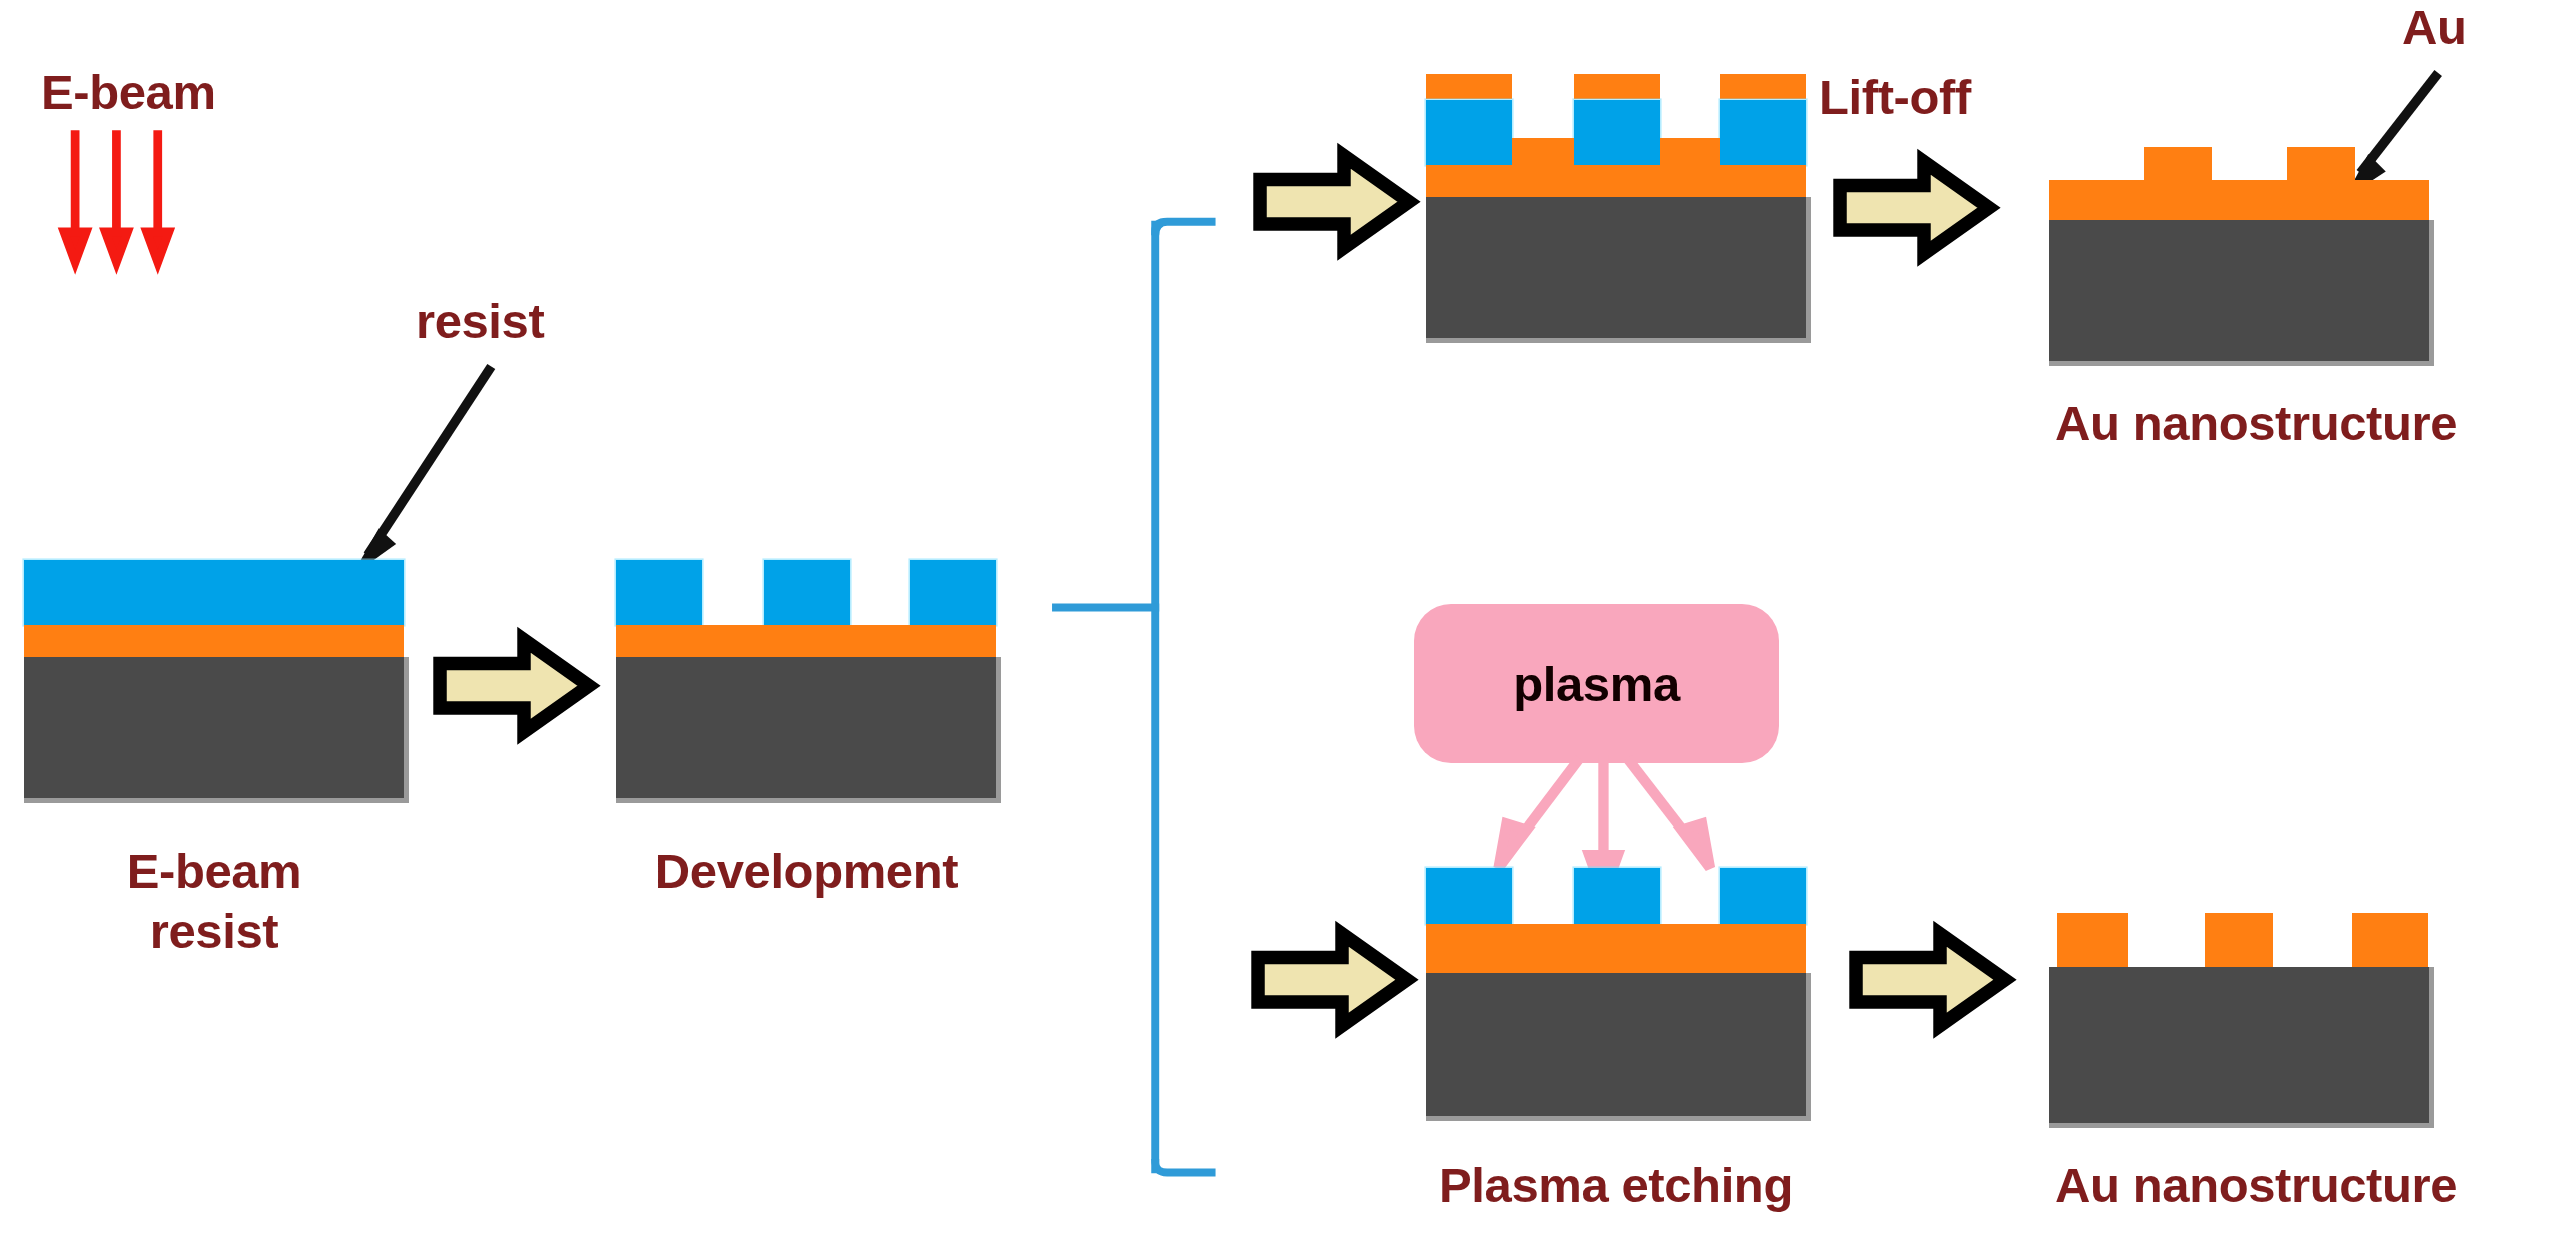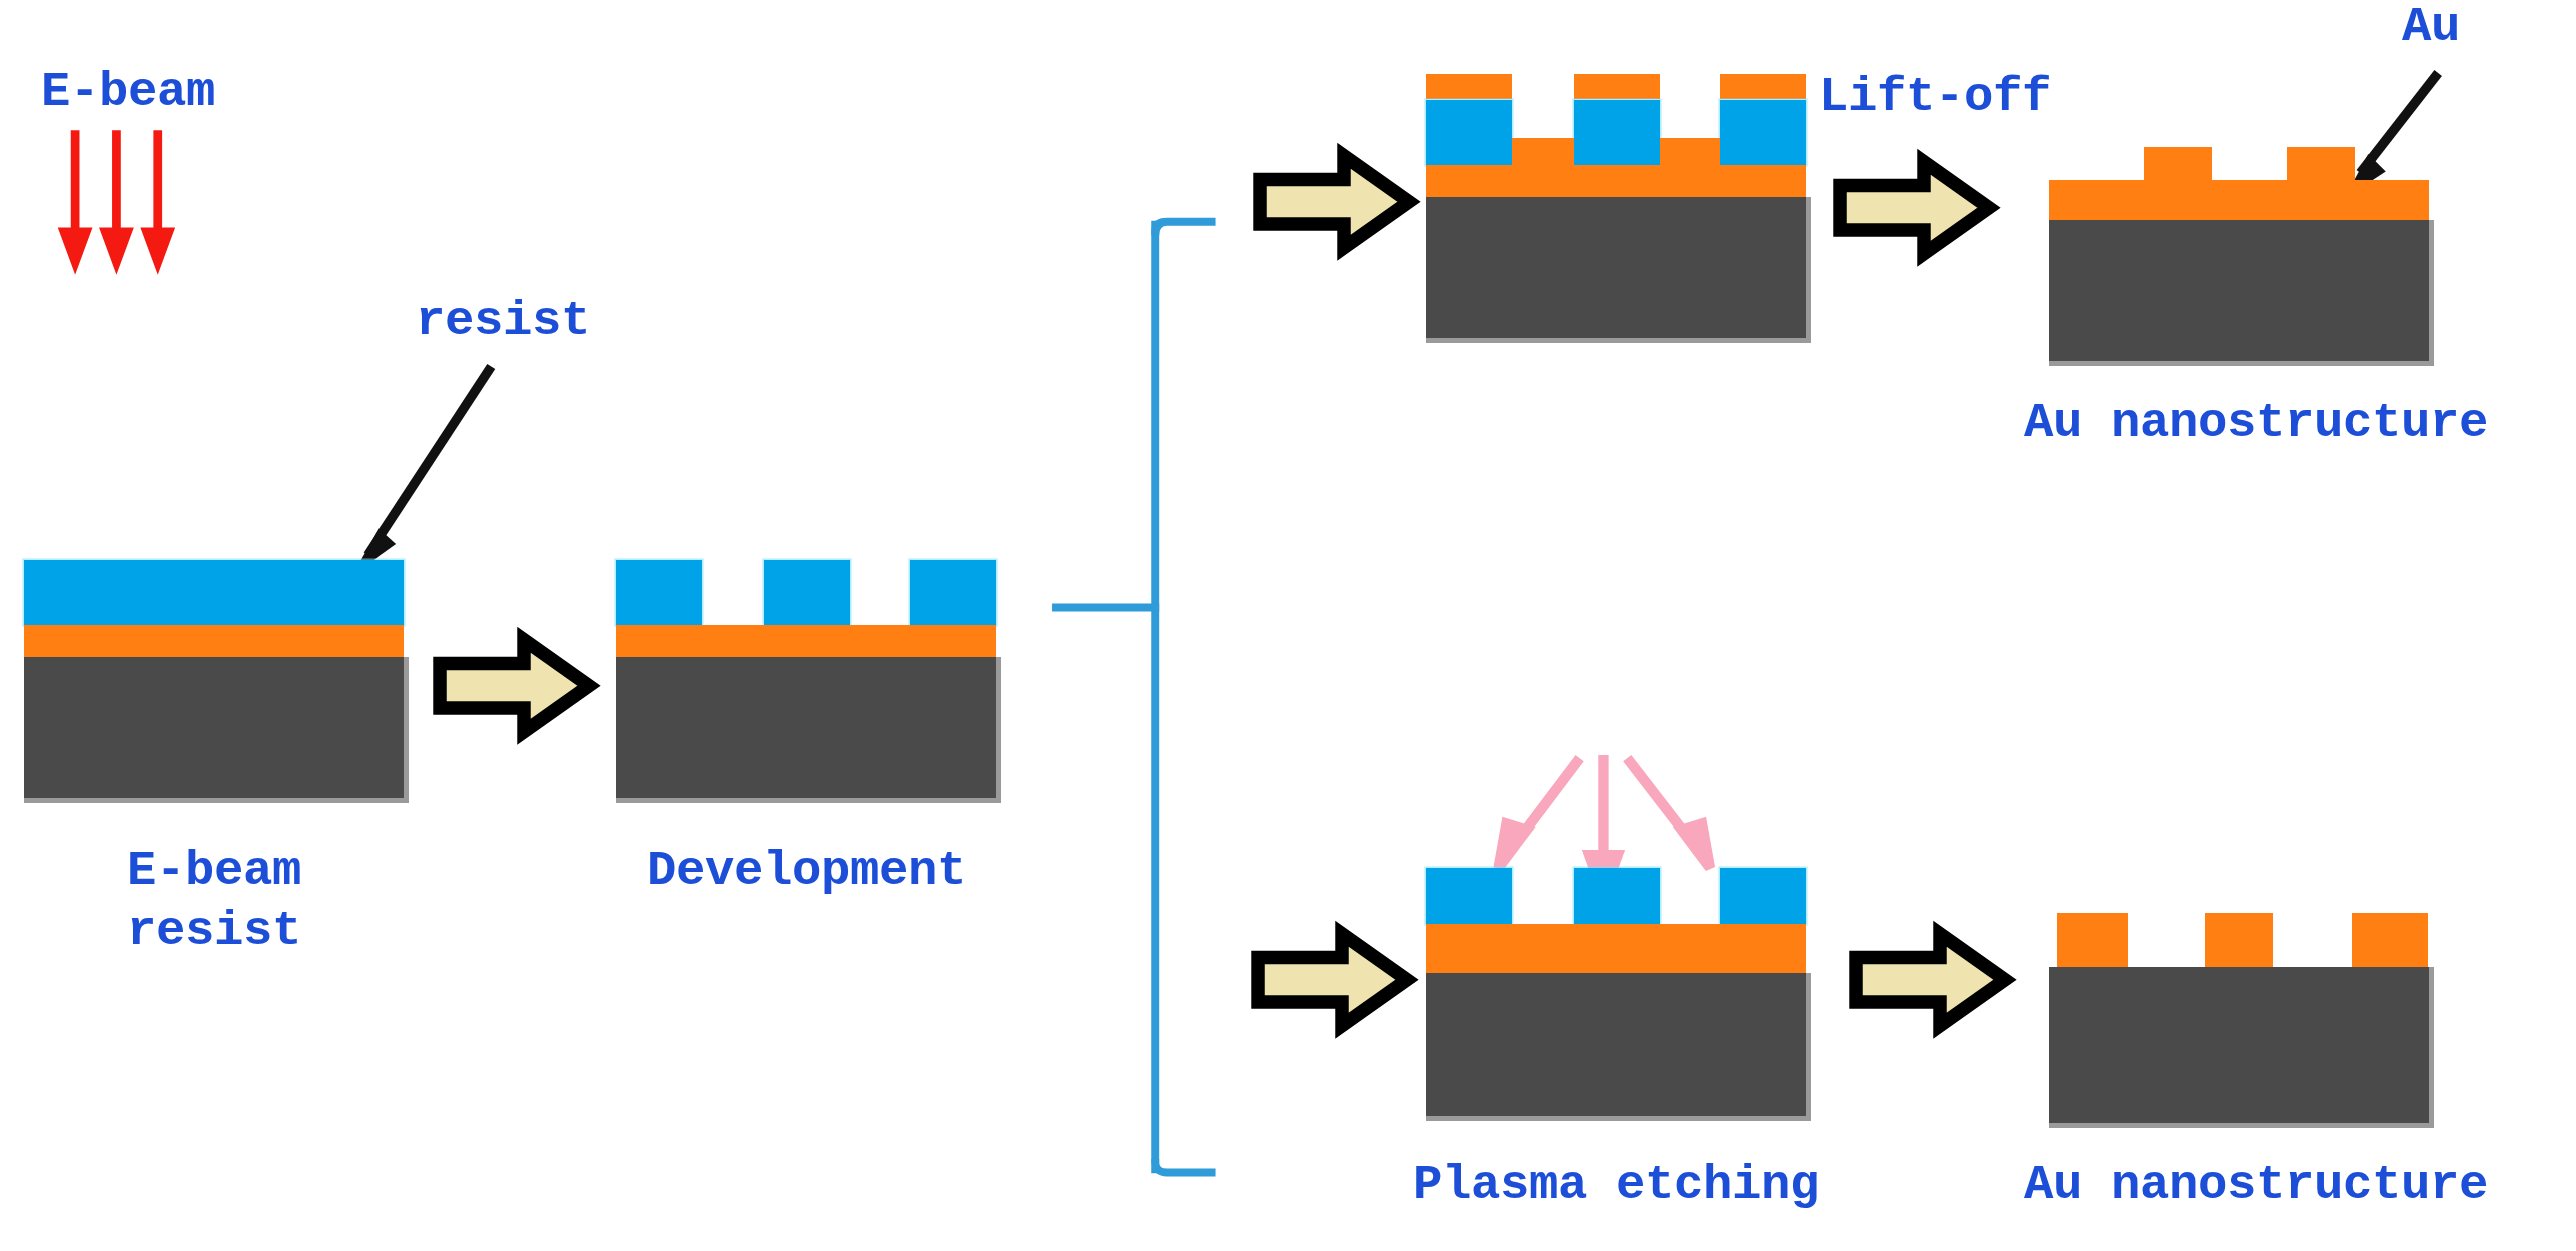--- a/index.html
+++ b/index.html
@@ -1,23 +1,23 @@
 <!DOCTYPE html>
 <html style="font-size:12.7px"><head>
 <meta charset="utf-8">
 <style>
   html,body{margin:0;padding:0;background:#fff;}
   body{width:2576px;height:1252px;font-family:"Liberation Sans",sans-serif;overflow:hidden;}
   #stage{position:relative;width:2576px;height:1252px;background:#ffffff;}
   .abs{position:absolute;}
   .lbl{
     position:absolute;
-    font-family:Liberation Mono, monospace;
+    font-family:Liberation Sans, sans-serif;
     font-weight:bold;
-    color:#1d4ed8;
+    color:#7f1d1d;
     white-space:nowrap;
     letter-spacing:-0.4px;
     line-height:1.12;
   }
   .lbl.big{font-size:49px;}
   .lbl.ctr{text-align:center;}
   
   .mat{position:absolute;}
   .blue{background:#00a2e8;box-shadow:0 0 0 1.6px rgba(120,220,255,0.55);}
   .orange{background:#ff7f12;}
@@ -130,20 +130,23 @@
   </svg>
 
   <div class="stackwrap" style="left:2049px;top:147px;width:380px;height:214px;">
     <div class="mat orange" style="left:95px;top:0;width:68px;height:33px;"></div>
     <div class="mat orange" style="left:238px;top:0;width:68px;height:33px;"></div>
     <div class="mat orange" style="left:0;top:33px;width:380px;height:40px;"></div>
     <div class="mat gray" style="left:0;top:73px;width:380px;height:141px;"></div>
   </div>
   <div class="lbl big ctr" style="left:1978px;top:396px;width:556px;">Au nanostructure</div>
 
+  <div class="plasma-bubble" style="left:1414px;top:604px;width:365px;height:159px;">
+    <span>plasma</span>
+  </div>
 
   <svg class="abs" style="left:1454px;top:755px;" width="318" height="151" viewBox="0 0 400 190">
     <g stroke="#f9a7bd" stroke-width="13" fill="#f9a7bd">
       <line x1="188" y1="0" x2="188" y2="136"></line>
       <polygon points="170,126 206,126 188,176"></polygon>
       <line x1="158" y1="4" x2="72" y2="118"></line>
       <polygon points="56,142 92,94 66,86"></polygon>
       <line x1="218" y1="4" x2="306" y2="118"></line>
       <polygon points="322,142 286,94 312,86"></polygon>
     </g>

